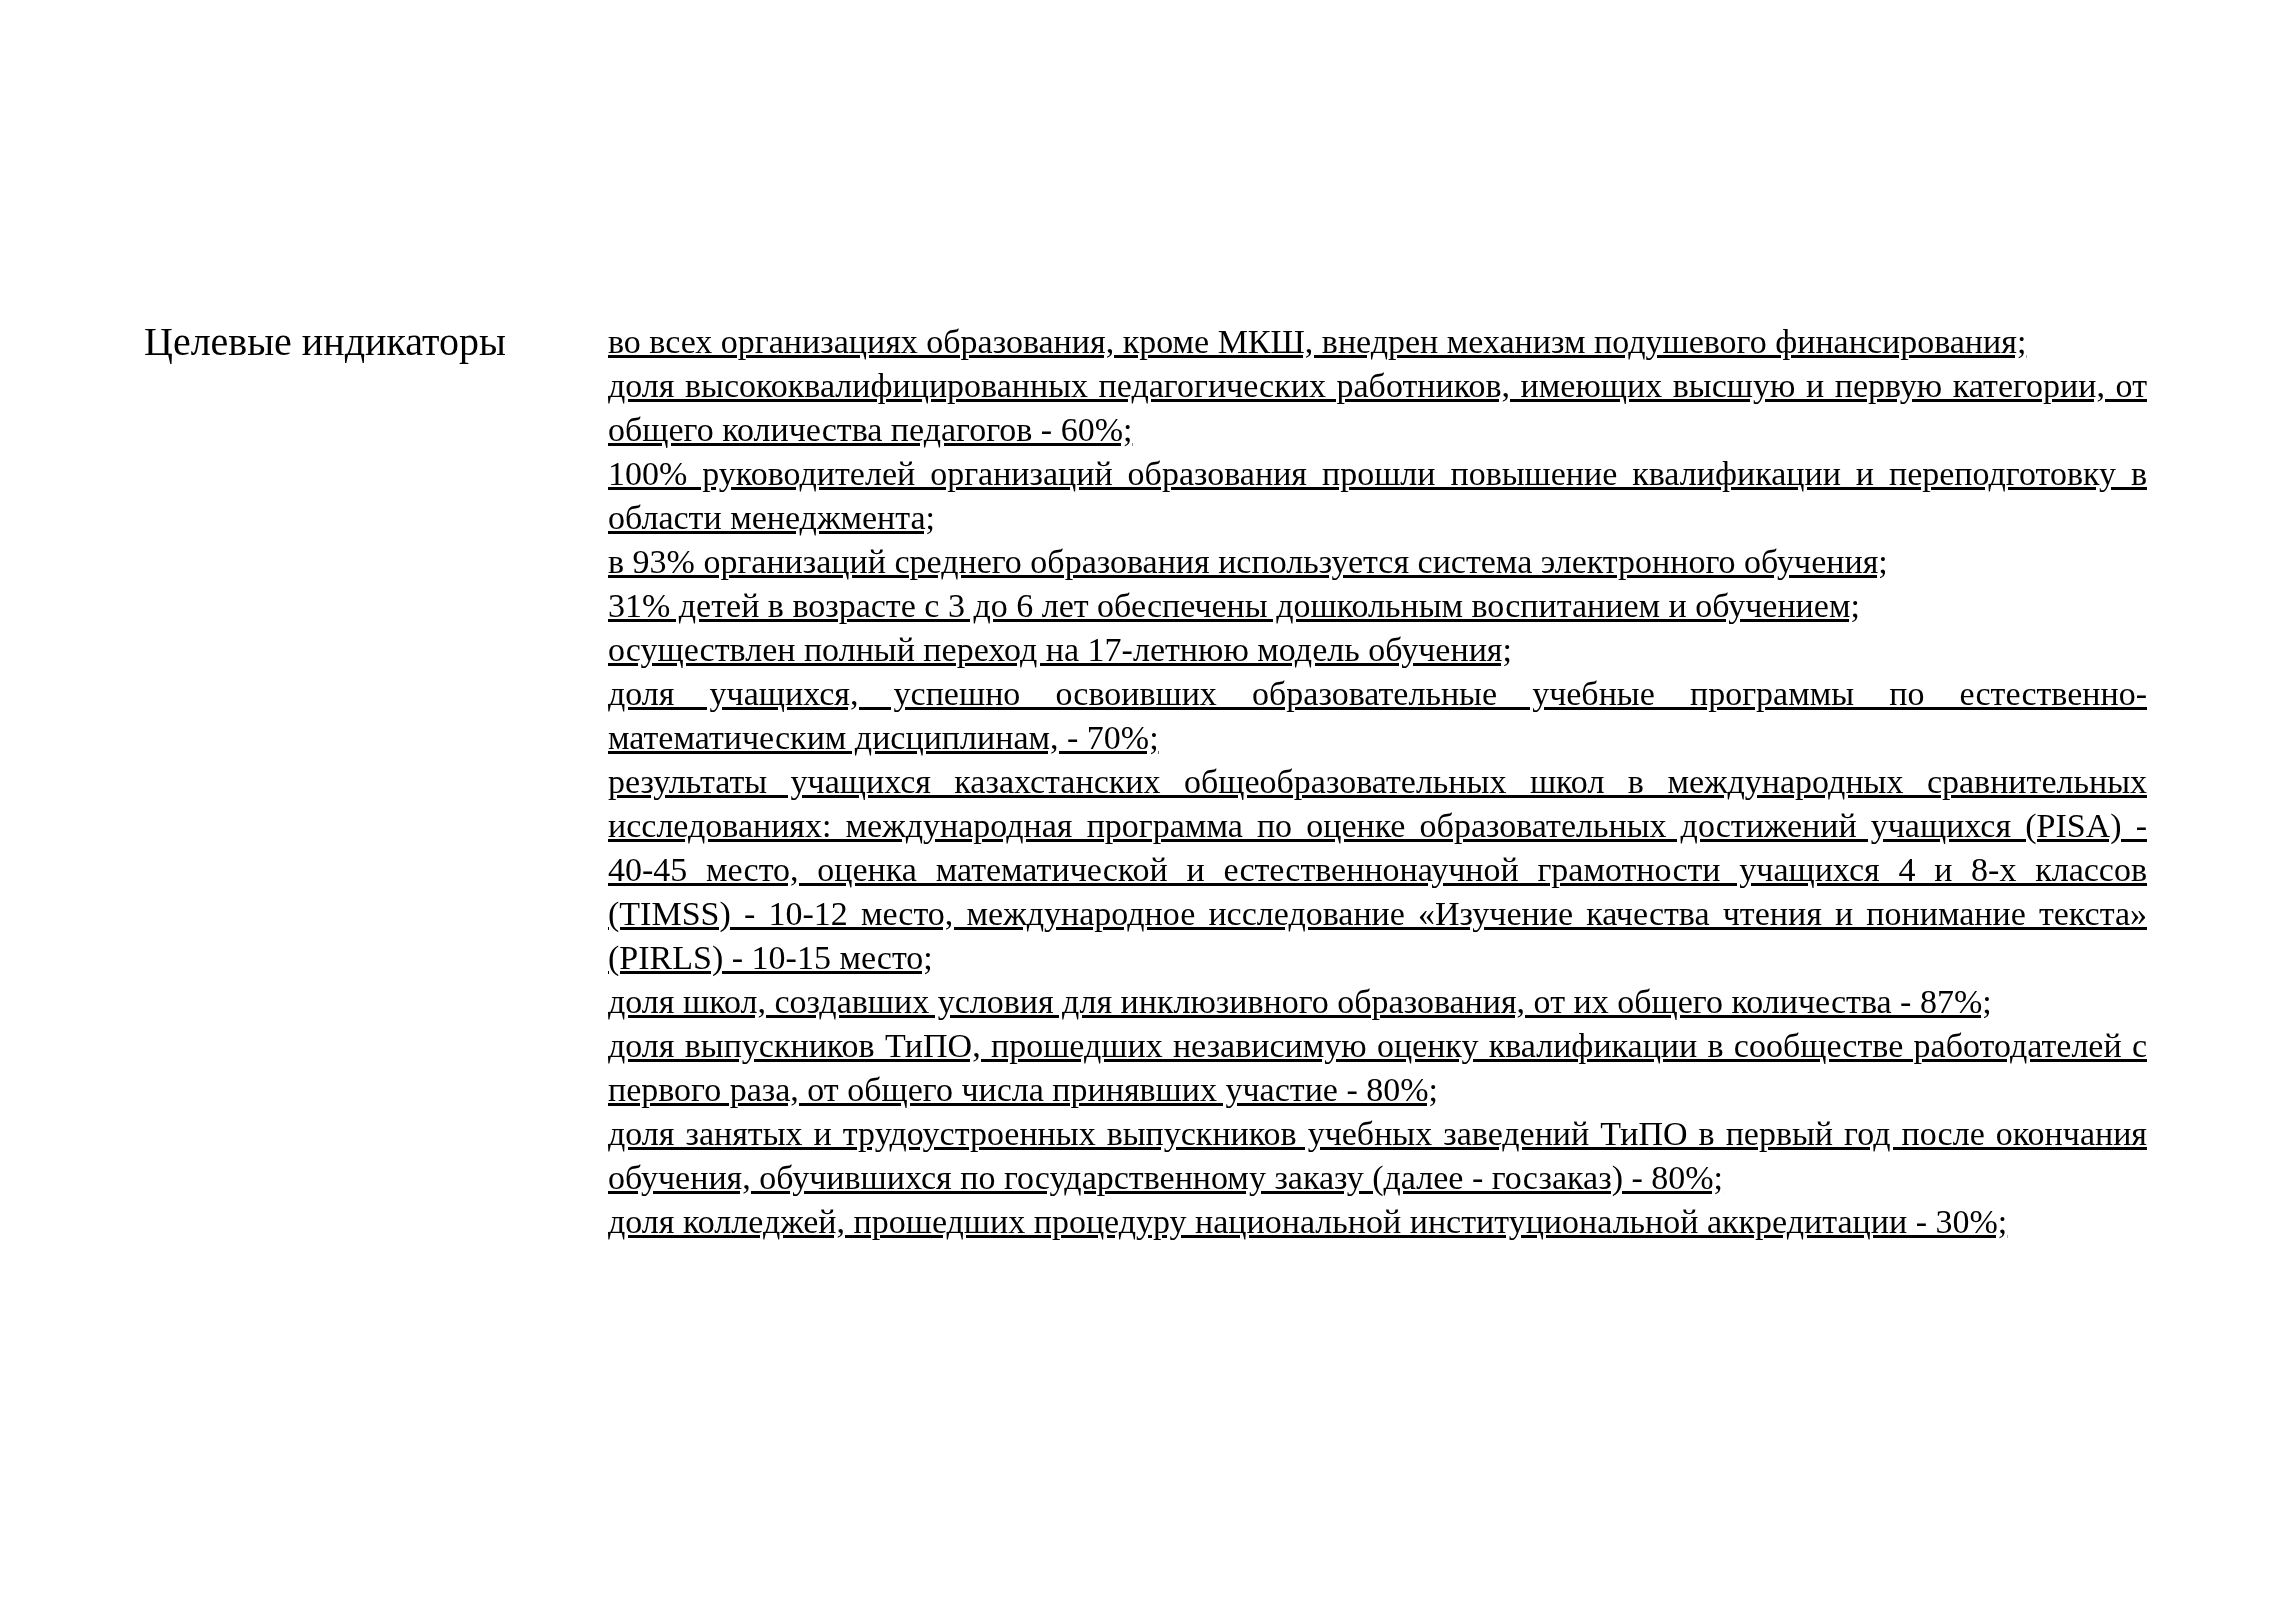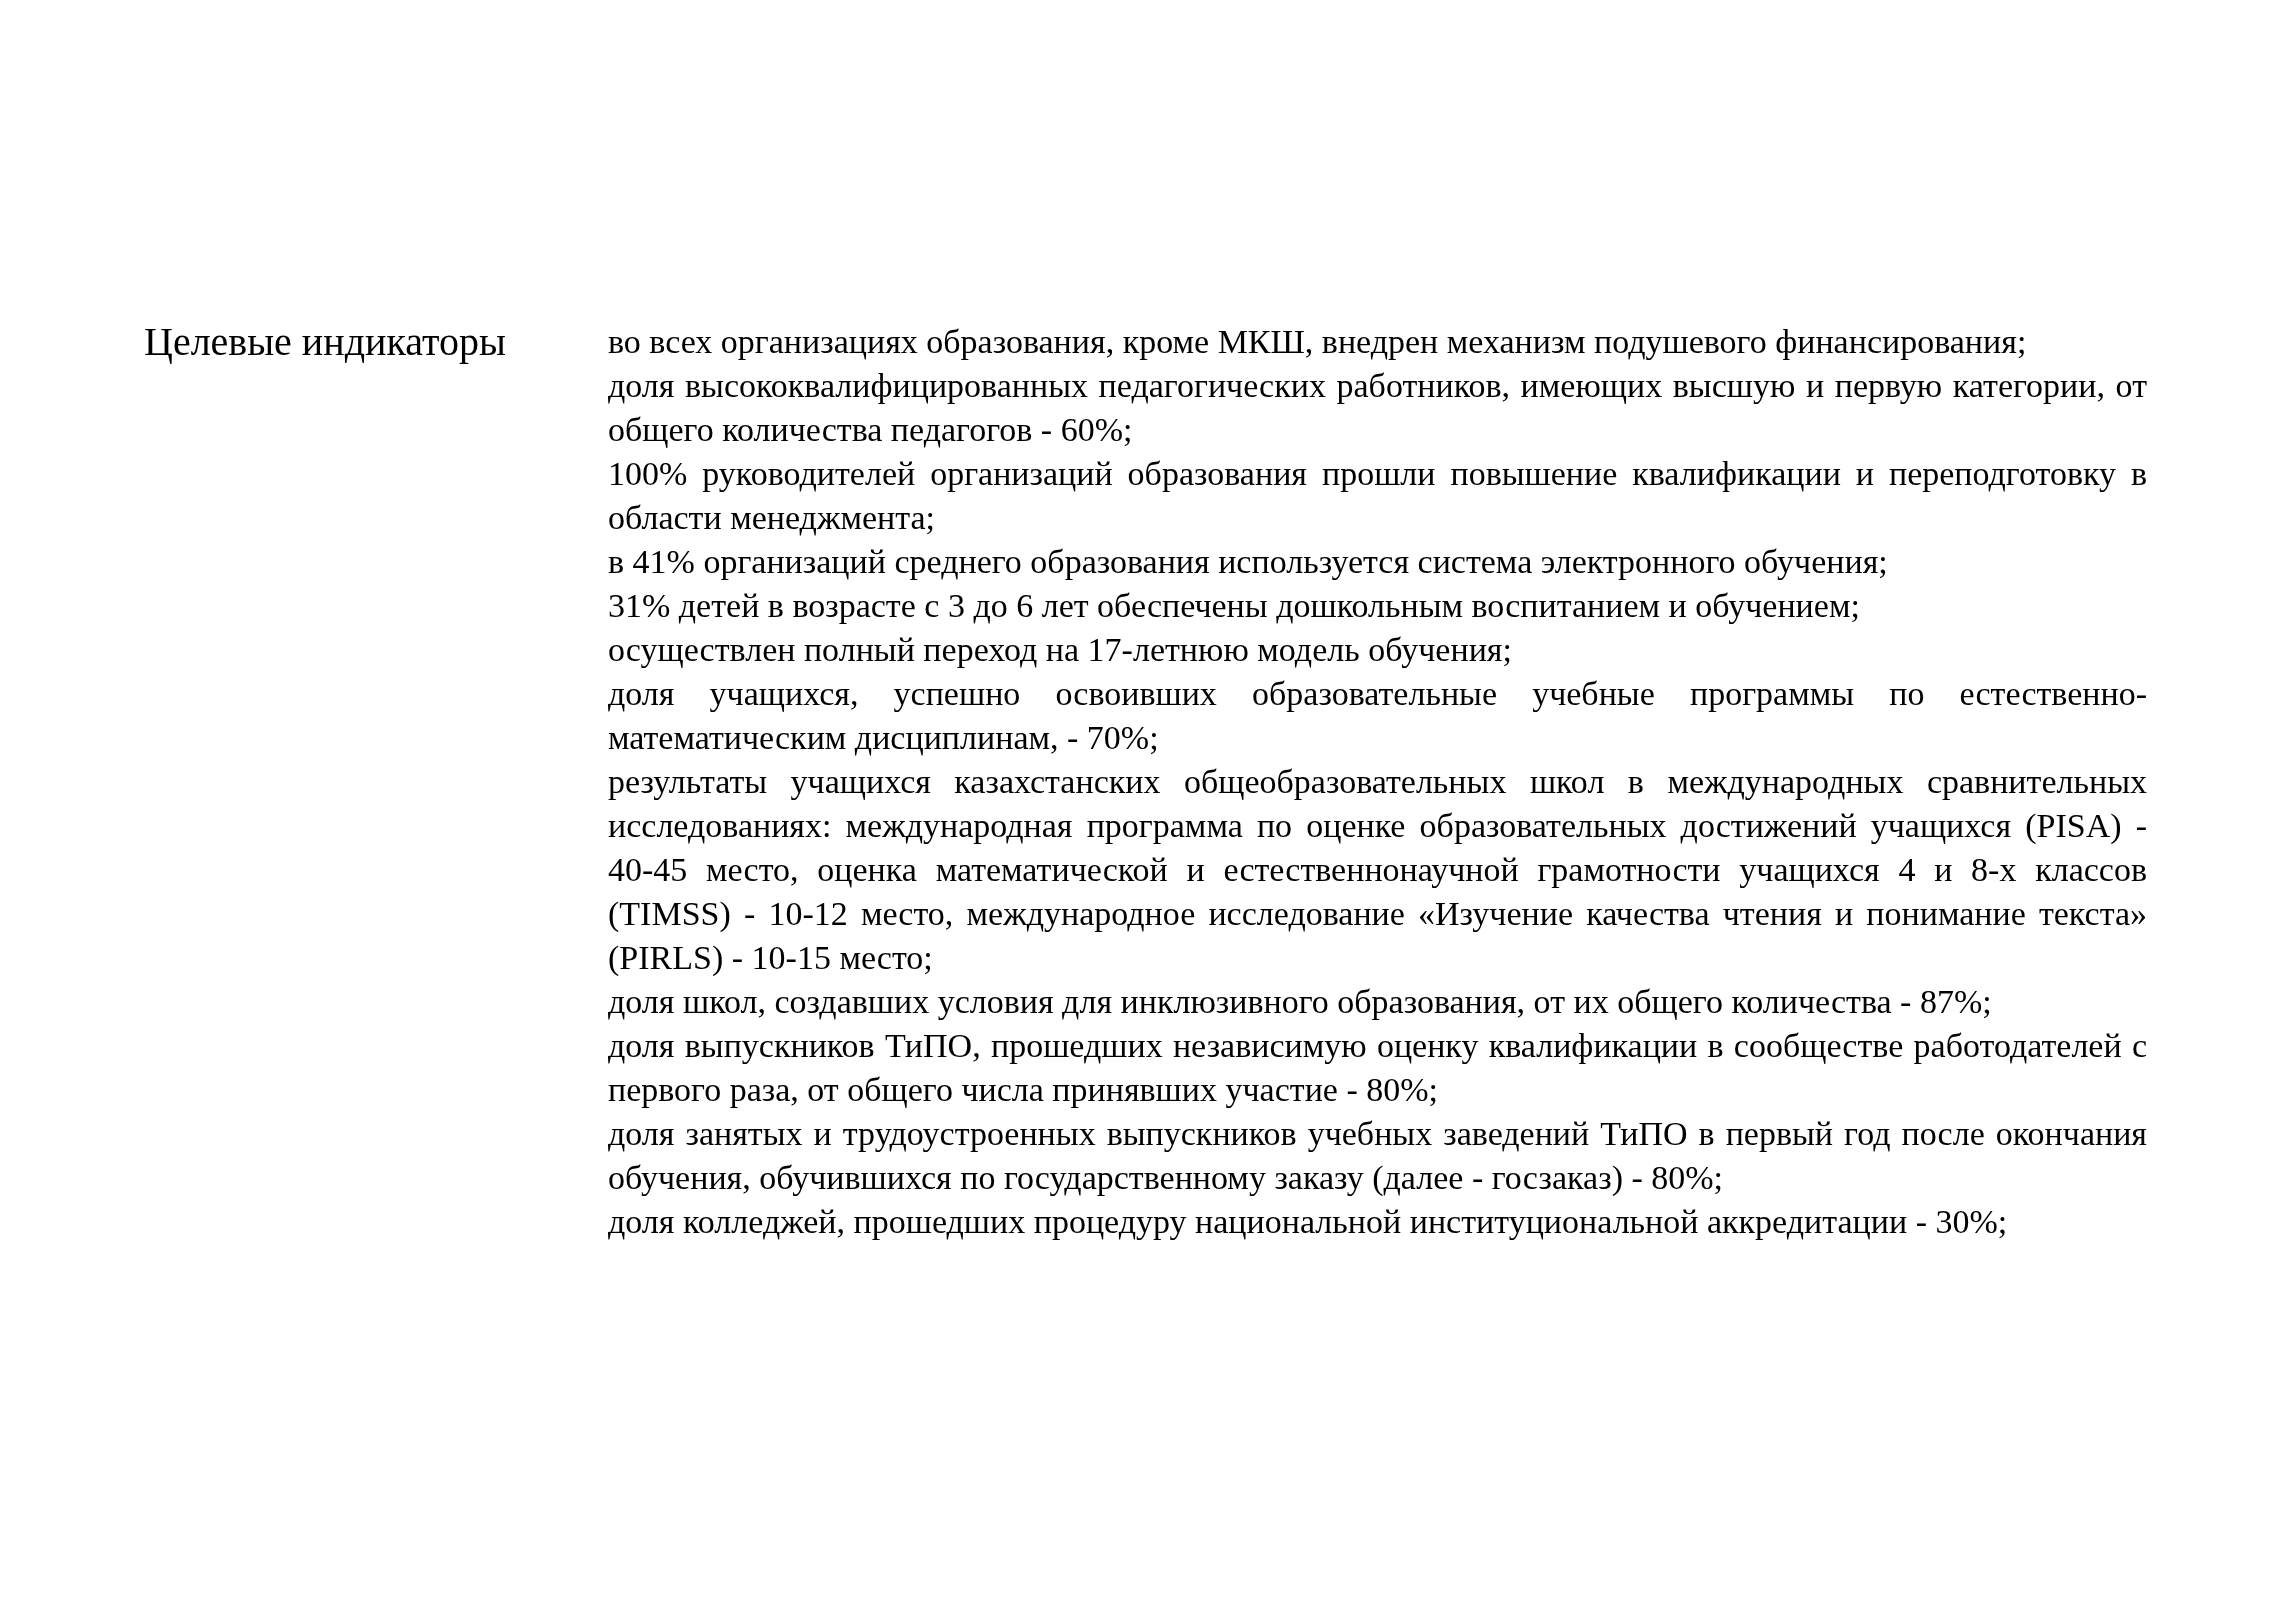--- a/index.html
+++ b/index.html
@@ -33,34 +33,35 @@
     left: 608px;
     top: 320px;
     width: 1539px;
     font-size: 34px;
     line-height: 44px;
     text-align: justify;
   }
   .indicators-column p {
     margin: 0;
     padding: 0;
+    text-decoration: underline;
   }
 </style>
 </head>
 <body style="background: rgb(255, 255, 255); color: rgb(0, 0, 0);">
 
 <div class="doc-page">
 
   <div class="row-label">Целевые индикаторы</div>
 
   <div class="indicators-column">
     <p>во всех организациях образования, кроме МКШ, внедрен механизм подушевого финансирования;</p>
     <p>доля высококвалифицированных педагогических работников, имеющих высшую и первую категории, от общего количества педагогов - 60%;</p>
     <p>100% руководителей организаций образования прошли повышение квалификации и переподготовку в области менеджмента;</p>
-    <p>в 41% организаций среднего образования используется система электронного обучения;</p>
+    <p>в 93% организаций среднего образования используется система электронного обучения;</p>
     <p>31% детей в возрасте с 3 до 6 лет обеспечены дошкольным воспитанием и обучением;</p>
     <p>осуществлен полный переход на 17-летнюю модель обучения;</p>
     <p>доля учащихся, успешно освоивших образовательные учебные программы по естественно-математическим дисциплинам, - 70%;</p>
     <p>результаты учащихся казахстанских общеобразовательных школ в международных сравнительных исследованиях: международная программа по оценке образовательных достижений учащихся (PISA) - 40-45 место, оценка математической и естественнонаучной грамотности учащихся 4 и 8-х классов (TIMSS) - 10-12 место, международное исследование «Изучение качества чтения и понимание текста» (PIRLS) - 10-15 место;</p>
     <p>доля школ, создавших условия для инклюзивного образования, от их общего количества - 87%;</p>
     <p>доля выпускников ТиПО, прошедших независимую оценку квалификации в сообществе работодателей с первого раза, от общего числа принявших участие - 80%;</p>
     <p>доля занятых и трудоустроенных выпускников учебных заведений ТиПО в первый год после окончания обучения, обучившихся по государственному заказу (далее - госзаказ) - 80%;</p>
     <p>доля колледжей, прошедших процедуру национальной институциональной аккредитации - 30%;</p>
   </div>
 

